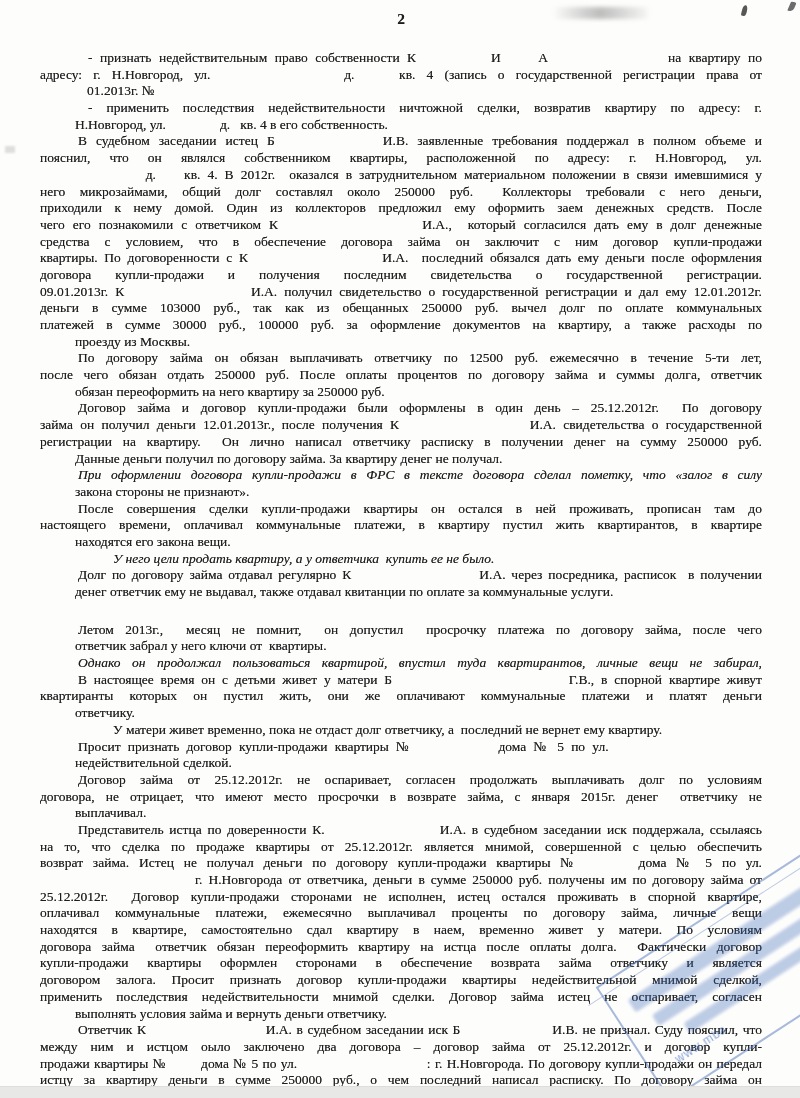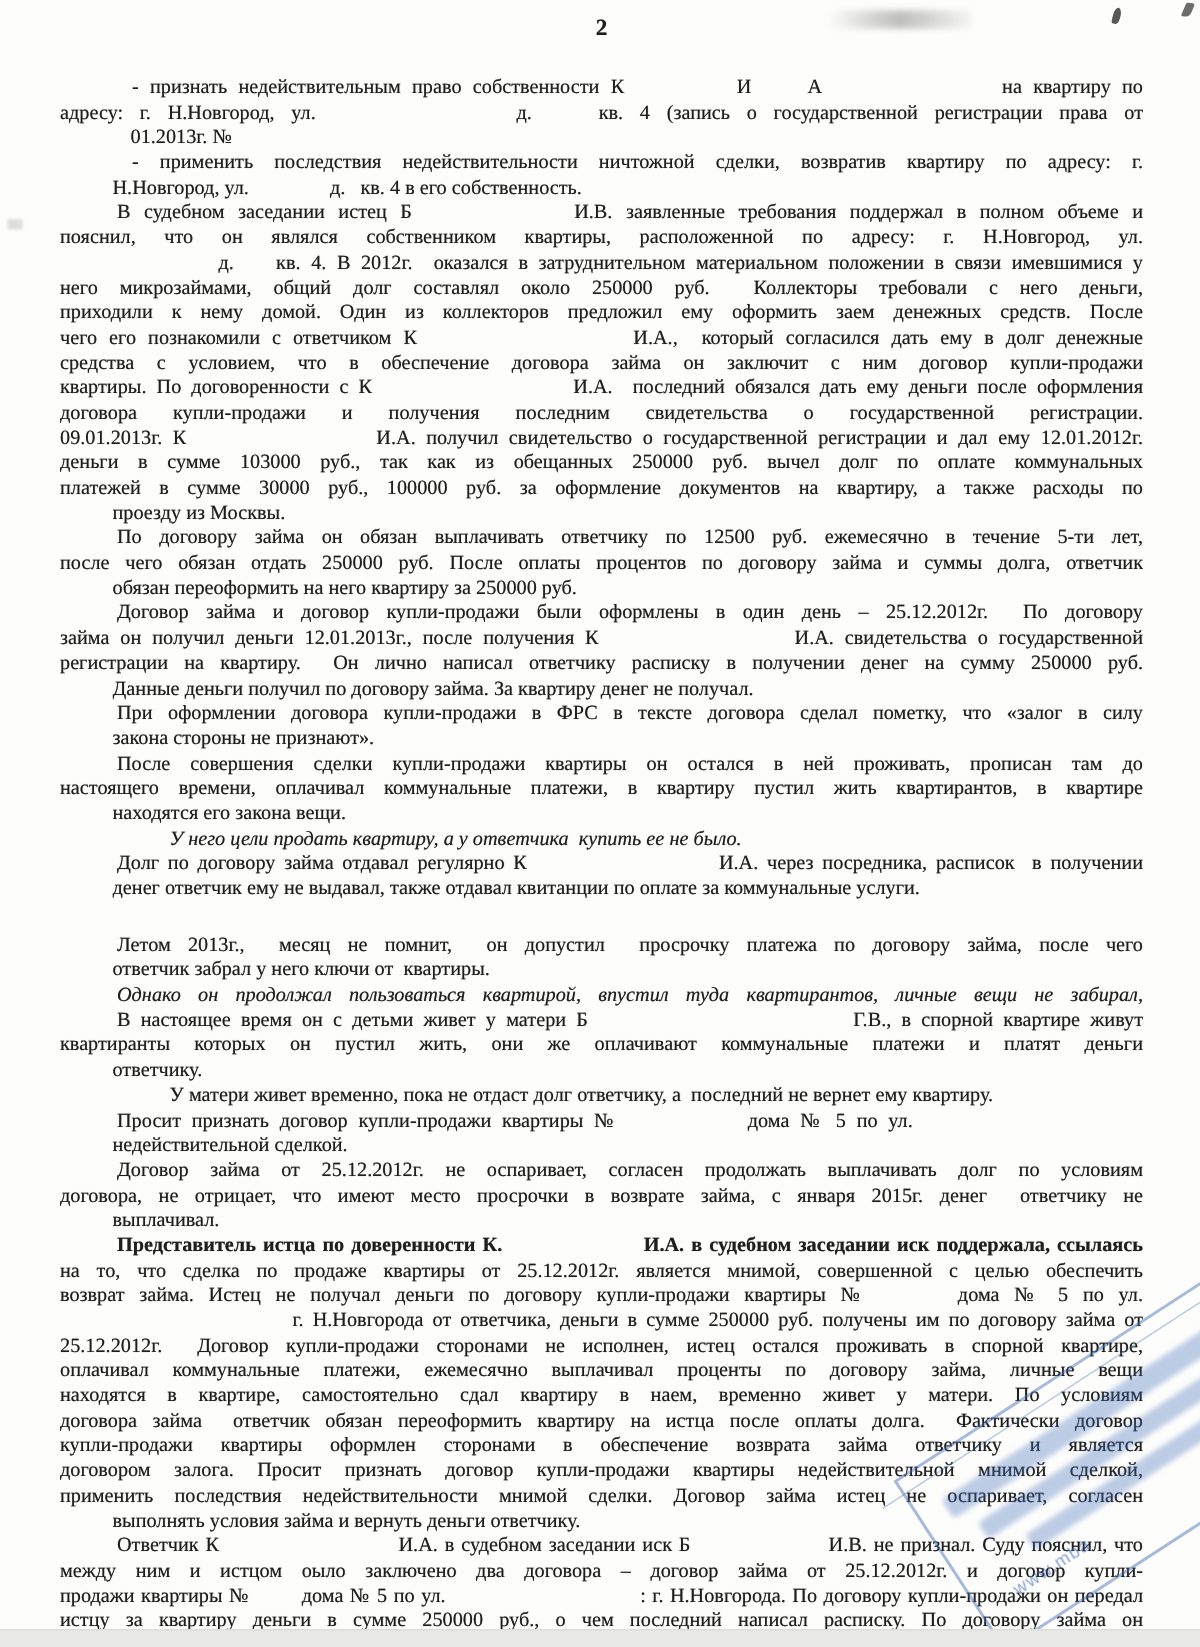--- a/index.html
+++ b/index.html
@@ -97,41 +97,41 @@
     <div class="ln">деньги в сумме 103000 руб., так как из обещанных 250000 руб. вычел долг по оплате коммунальных</div>
     <div class="ln">платежей в сумме 30000 руб., 100000 руб. за оформление документов на квартиру, а также расходы по</div>
     <div class="ln last">проезду из Москвы.</div>
     <div class="ln" style="padding-left: 38px;">По договору займа он обязан выплачивать ответчику по 12500 руб. ежемесячно в течение 5-ти лет,</div>
     <div class="ln">после чего обязан отдать 250000 руб. После оплаты процентов по договору займа и суммы долга, ответчик</div>
     <div class="ln last">обязан переоформить на него квартиру за 250000 руб.</div>
     <div class="ln" style="padding-left: 38px;">Договор займа и договор купли-продажи были оформлены в один день – 25.12.2012г.&nbsp;&nbsp;По договору</div>
     <div class="ln">займа он получил деньги 12.01.2013г., после получения К&nbsp;&nbsp;&nbsp;&nbsp;&nbsp;&nbsp;&nbsp;&nbsp;&nbsp;&nbsp;&nbsp;&nbsp;&nbsp;&nbsp;&nbsp;&nbsp;&nbsp;&nbsp;И.А. свидетельства о государственной</div>
     <div class="ln">регистрации на квартиру.&nbsp;&nbsp;Он лично написал ответчику расписку в получении денег на сумму 250000 руб.</div>
     <div class="ln last">Данные деньги получил по договору займа. За квартиру денег не получал.</div>
-    <div class="ln" style="padding-left: 38px;">При оформлении договора купли-продажи в ФРС в тексте договора сделал пометку, что «залог в силу</div>
+    <div class="ln" style="padding-left: 38px; font-style: italic;">При оформлении договора купли-продажи в ФРС в тексте договора сделал пометку, что «залог в силу</div>
     <div class="ln last">закона стороны не признают».</div>
     <div class="ln" style="padding-left: 38px;">После совершения сделки купли-продажи квартиры он остался в ней проживать, прописан там до</div>
     <div class="ln">настоящего времени, оплачивал коммунальные платежи, в квартиру пустил жить квартирантов, в квартире</div>
     <div class="ln last">находятся его закона вещи.</div>
     <div class="ln last" style="padding-left: 38px; font-style: italic;">У него цели продать квартиру, а у ответчика&nbsp;&nbsp;купить ее не было.</div>
     <div class="ln" style="padding-left: 38px;">Долг по договору займа отдавал регулярно К&nbsp;&nbsp;&nbsp;&nbsp;&nbsp;&nbsp;&nbsp;&nbsp;&nbsp;&nbsp;&nbsp;&nbsp;&nbsp;&nbsp;&nbsp;&nbsp;&nbsp;&nbsp;&nbsp;&nbsp;&nbsp;&nbsp;И.А. через посредника, расписок&nbsp;&nbsp;в получении</div>
     <div class="ln last">денег ответчик ему не выдавал, также отдавал квитанции по оплате за коммунальные услуги.</div>
     <div class="ln" style="padding-left: 38px; margin-top: 21px;">Летом 2013г.,&nbsp;&nbsp;месяц не помнит,&nbsp;&nbsp;он допустил&nbsp;&nbsp;просрочку платежа по договору займа, после чего</div>
     <div class="ln last">ответчик забрал у него ключи от&nbsp;&nbsp;квартиры.</div>
     <div class="ln" style="padding-left: 38px; font-style: italic;">Однако он продолжал пользоваться квартирой, впустил туда квартирантов, личные вещи не забирал,</div>
     <div class="ln" style="padding-left: 38px;">В настоящее время он с детьми живет у матери Б&nbsp;&nbsp;&nbsp;&nbsp;&nbsp;&nbsp;&nbsp;&nbsp;&nbsp;&nbsp;&nbsp;&nbsp;&nbsp;&nbsp;&nbsp;&nbsp;&nbsp;&nbsp;&nbsp;&nbsp;&nbsp;&nbsp;&nbsp;&nbsp;&nbsp;&nbsp;Г.В., в спорной квартире живут</div>
     <div class="ln">квартиранты которых он пустил жить, они же оплачивают коммунальные платежи и платят деньги</div>
     <div class="ln last">ответчику.</div>
     <div class="ln last" style="padding-left: 38px;">У матери живет временно, пока не отдаст долг ответчику, а&nbsp;&nbsp;последний не вернет ему квартиру.</div>
     <div class="ln" style="padding-left: 38px;">Просит признать договор купли-продажи квартиры №&nbsp;&nbsp;&nbsp;&nbsp;&nbsp;&nbsp;&nbsp;&nbsp;&nbsp;&nbsp;&nbsp;&nbsp;дома № 5 по ул.&nbsp;&nbsp;&nbsp;&nbsp;&nbsp;&nbsp;&nbsp;&nbsp;&nbsp;&nbsp;&nbsp;&nbsp;&nbsp;&nbsp;&nbsp;&nbsp;&nbsp;&nbsp;&nbsp;&nbsp;&nbsp;&nbsp;</div>
     <div class="ln last">недействительной сделкой.</div>
     <div class="ln" style="padding-left: 38px;">Договор займа от 25.12.2012г. не оспаривает, согласен продолжать выплачивать долг по условиям</div>
     <div class="ln">договора, не отрицает, что имеют место просрочки в возврате займа, с января 2015г. денег&nbsp;&nbsp;ответчику не</div>
     <div class="ln last">выплачивал.</div>
-    <div class="ln" style="padding-left: 38px; font-weight: bold;">Представитель истца по доверенности К.&nbsp;&nbsp;&nbsp;&nbsp;&nbsp;&nbsp;&nbsp;&nbsp;&nbsp;&nbsp;&nbsp;&nbsp;&nbsp;&nbsp;&nbsp;&nbsp;&nbsp;&nbsp;&nbsp;&nbsp;И.А. в судебном заседании иск поддержала, ссылаясь</div>
+    <div class="ln" style="padding-left: 38px;">Представитель истца по доверенности К.&nbsp;&nbsp;&nbsp;&nbsp;&nbsp;&nbsp;&nbsp;&nbsp;&nbsp;&nbsp;&nbsp;&nbsp;&nbsp;&nbsp;&nbsp;&nbsp;&nbsp;&nbsp;&nbsp;&nbsp;И.А. в судебном заседании иск поддержала, ссылаясь</div>
     <div class="ln">на то, что сделка по продаже квартиры от 25.12.2012г. является мнимой, совершенной с целью обеспечить</div>
     <div class="ln">возврат займа. Истец не получал деньги по договору купли-продажи квартиры №&nbsp;&nbsp;&nbsp;&nbsp;&nbsp;&nbsp;дома № 5 по ул.</div>
     <div class="ln" style="padding-left: 155px;">г. Н.Новгорода от ответчика, деньги в сумме 250000 руб. получены им по договору займа от</div>
     <div class="ln">25.12.2012г.&nbsp;&nbsp;Договор купли-продажи сторонами не исполнен, истец остался проживать в спорной квартире,</div>
     <div class="ln">оплачивал коммунальные платежи, ежемесячно выплачивал проценты по договору займа, личные вещи</div>
     <div class="ln">находятся в квартире, самостоятельно сдал квартиру в наем, временно живет у матери. По условиям</div>
     <div class="ln">договора займа&nbsp;&nbsp;ответчик обязан переоформить квартиру на истца после оплаты долга.&nbsp;&nbsp;Фактически договор</div>
     <div class="ln">купли-продажи квартиры оформлен сторонами в обеспечение возврата займа ответчику и является</div>
     <div class="ln">договором залога. Просит признать договор купли-продажи квартиры недействительной мнимой сделкой,</div>
     <div class="ln">применить последствия недействительности мнимой сделки. Договор займа истец не оспаривает, согласен</div>

